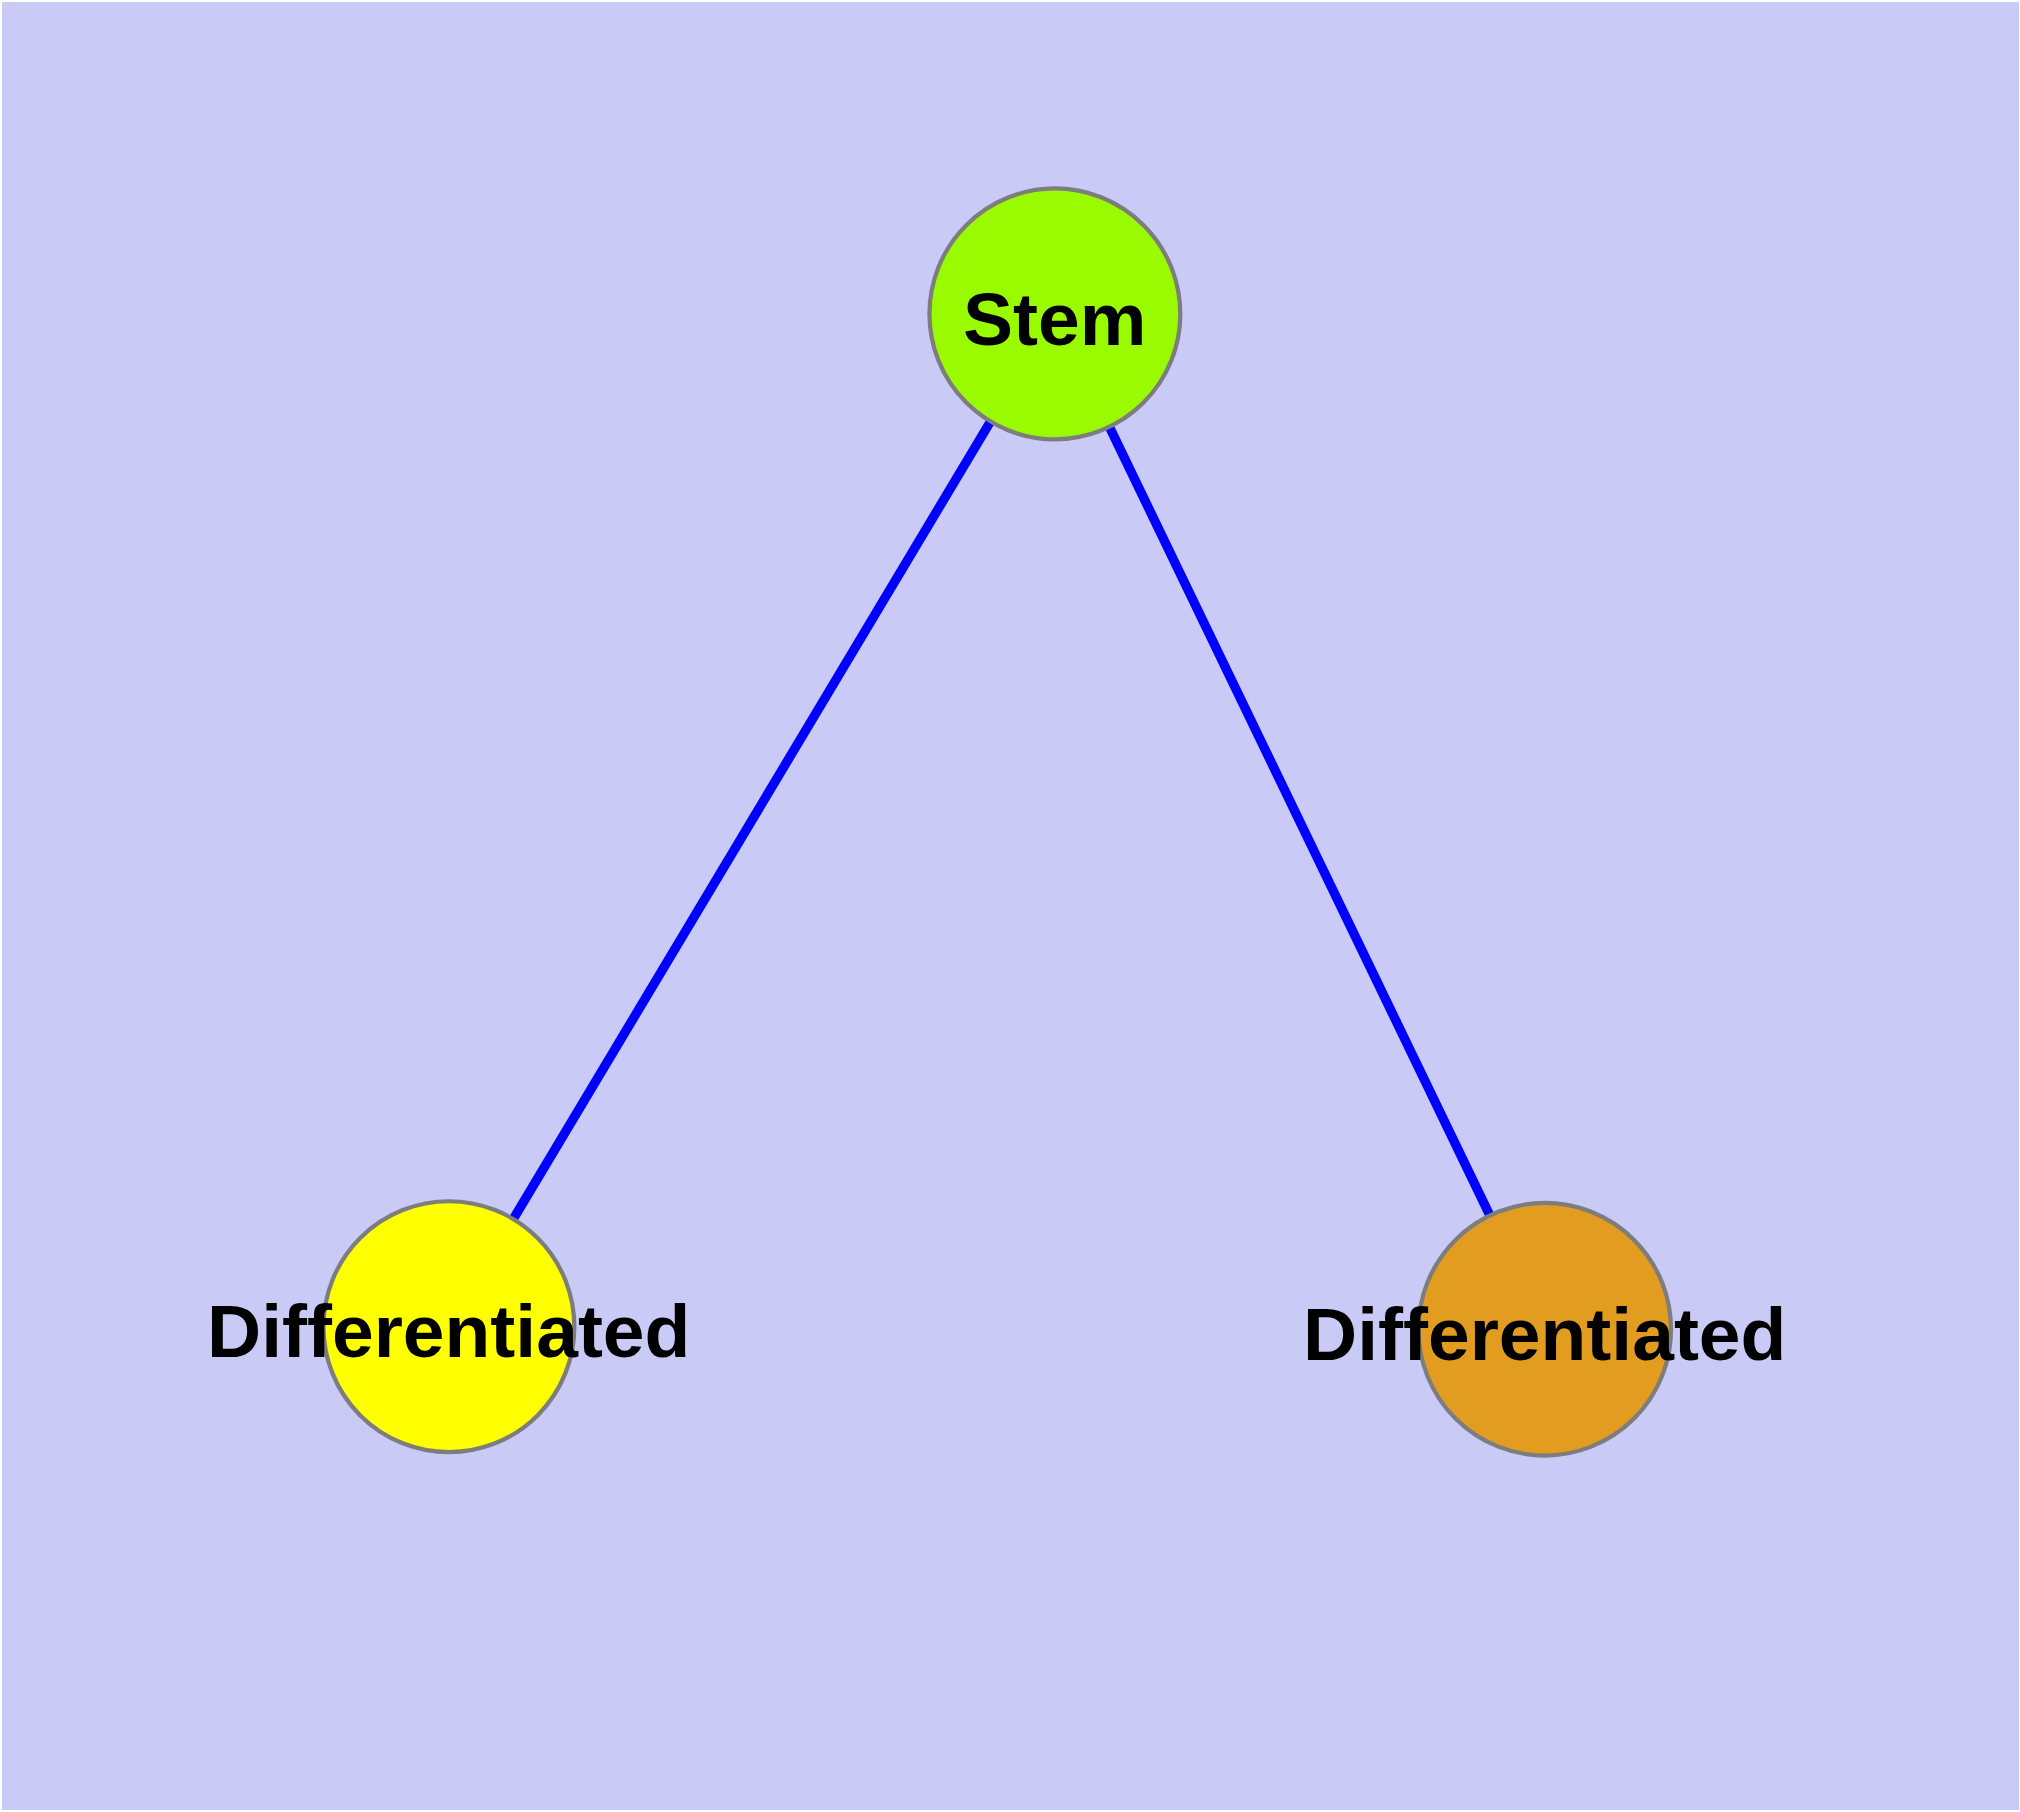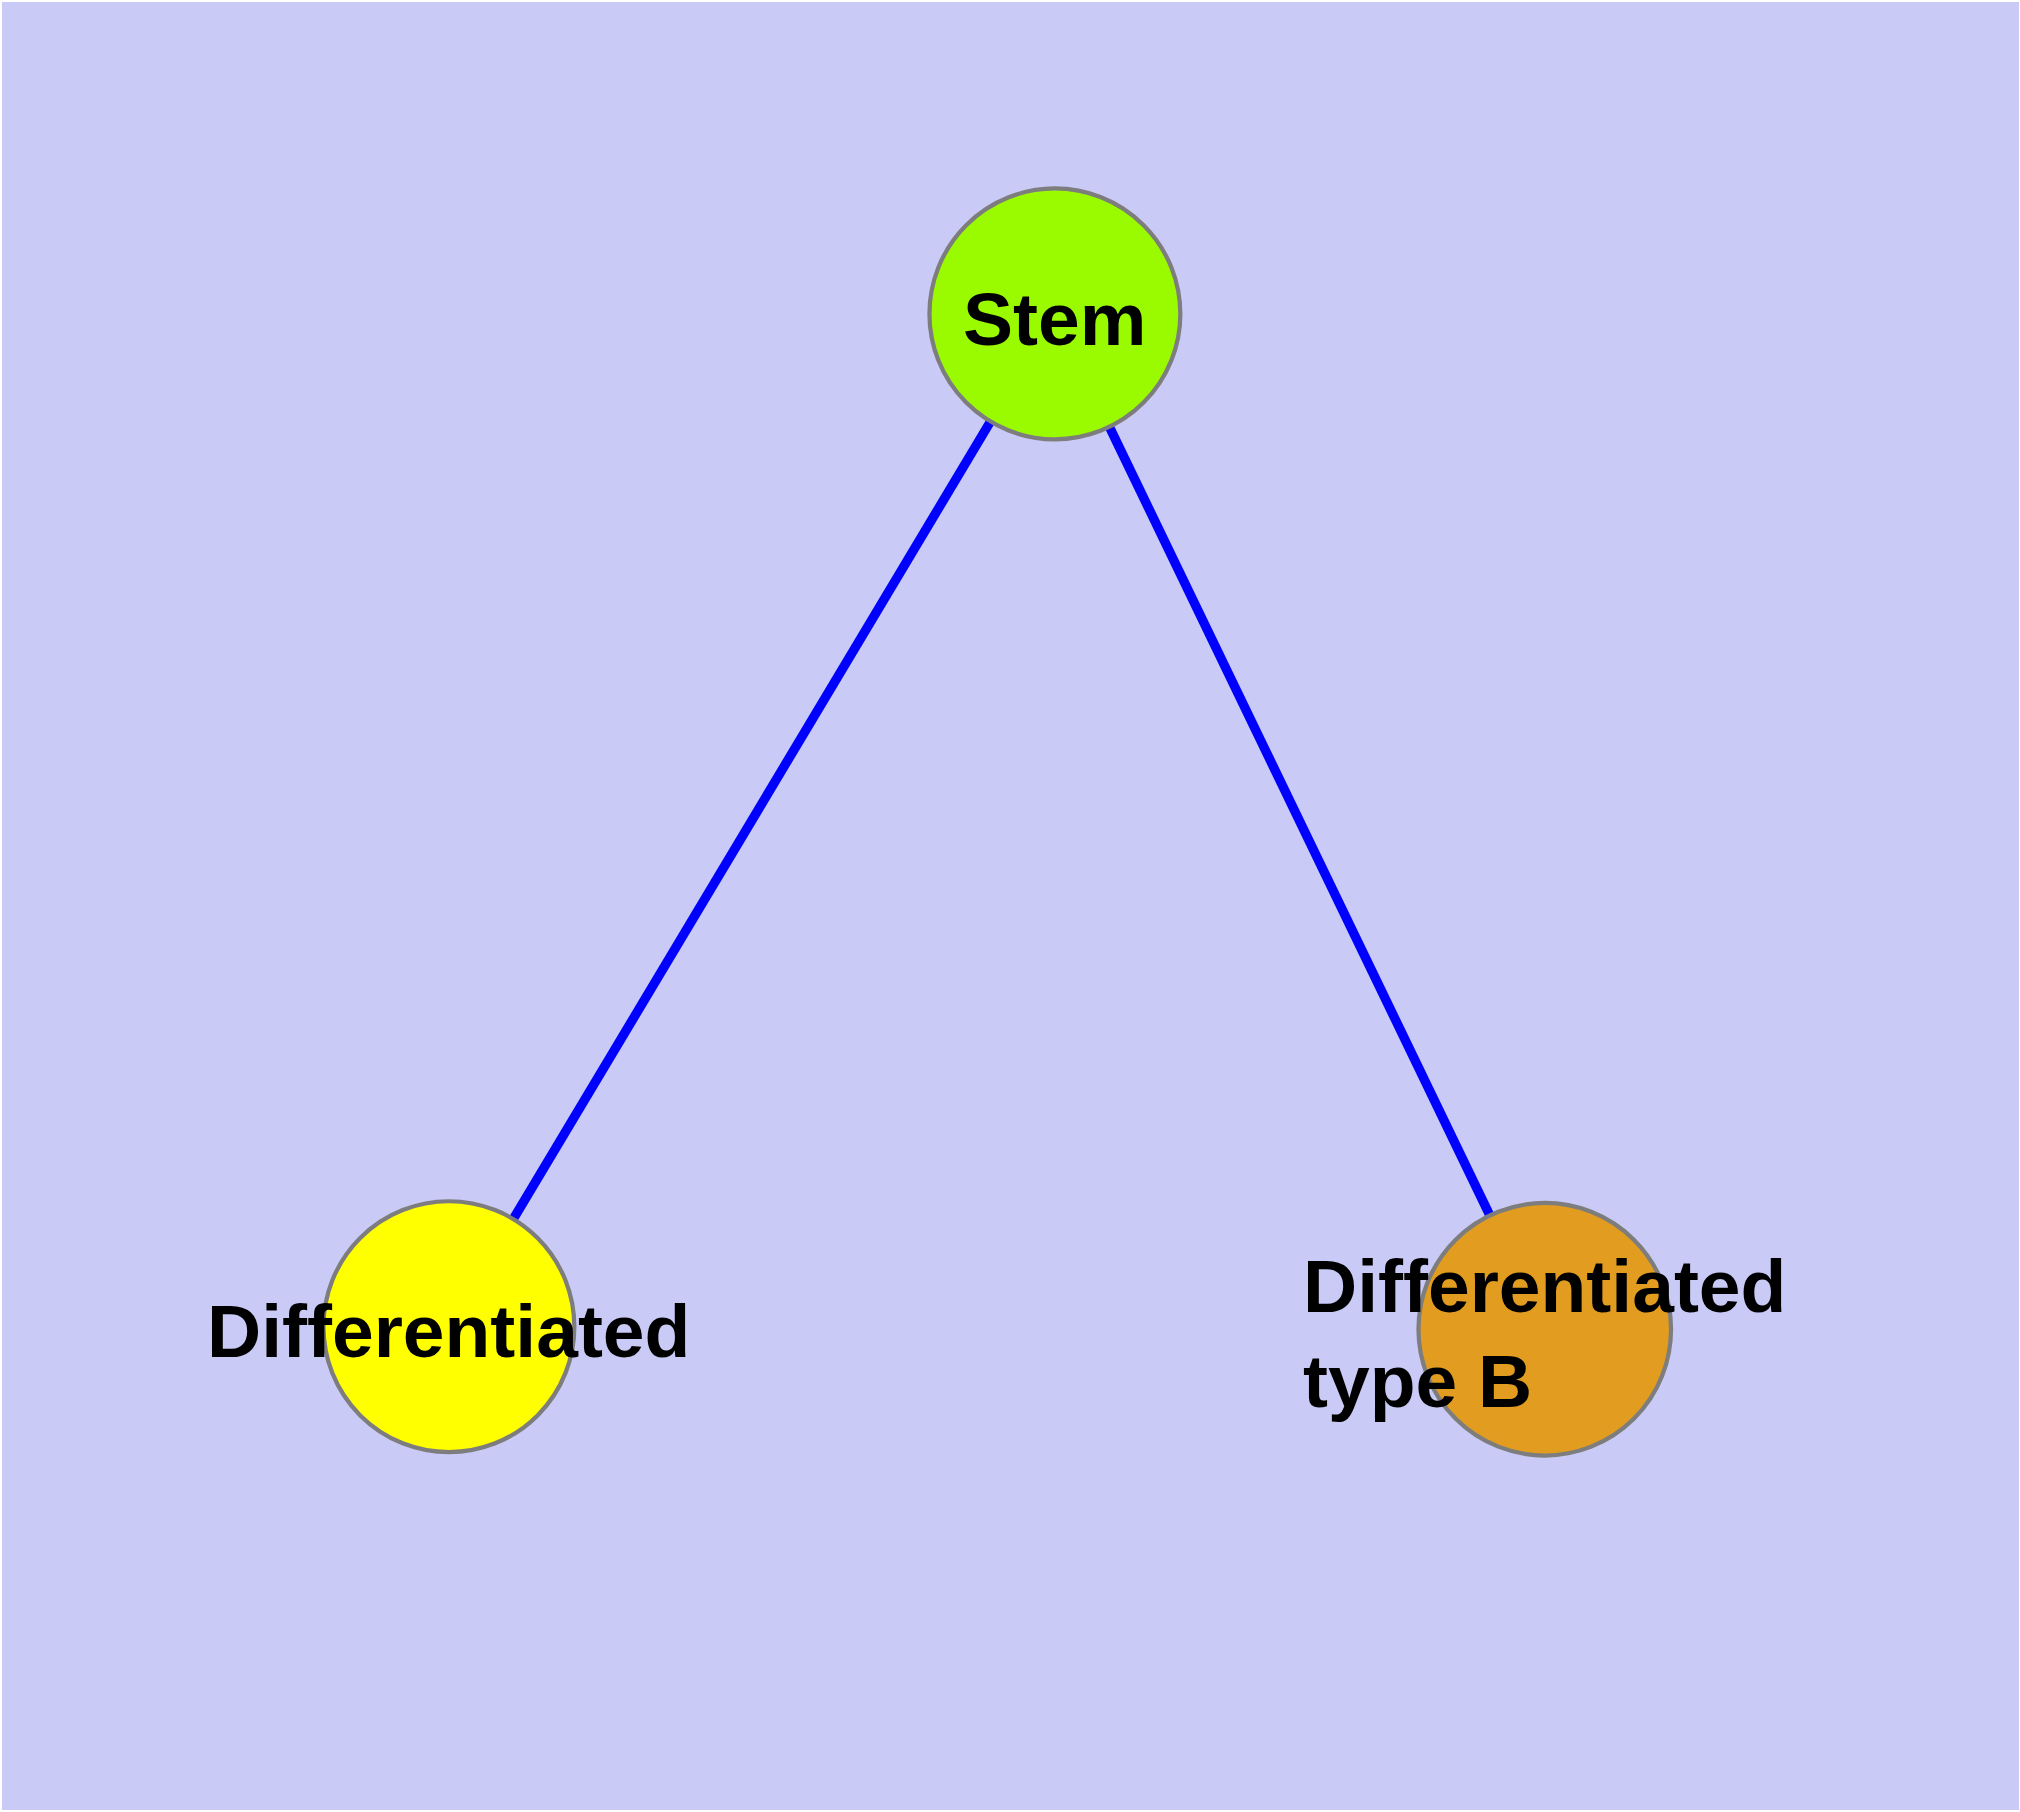--- a/index.html
+++ b/index.html
@@ -36,20 +36,21 @@
   .graph-svg circle {
     stroke-width: 5px;
   }
   .node-label {
     position: absolute;
     transform: translate(-50%, -50%);
     color: #000000;
     font-weight: bold;
     font-size: 75px;
     line-height: 95px;
+    text-align: center;
     white-space: nowrap;
   }
 </style>
 </head>
 <body>
 
 <div class="page">
   <div class="canvas">
 
     <svg class="graph-svg" viewBox="0 0 2380 2134" width="2017" height="1809">
@@ -62,18 +63,17 @@
     </svg>
 
     <div class="node-label" style="left:1053px; top:317px;">Stem</div>
 
     <div class="node-label" style="left:447px; top:1329px;">
       <div>Differentiated</div>
     </div>
 
     <div class="node-label" style="left:1543px; top:1332px;">
       <div>Differentiated</div>
-      <div>type B</div>
     </div>
 
   </div>
 </div>
 
 
 </body></html>

